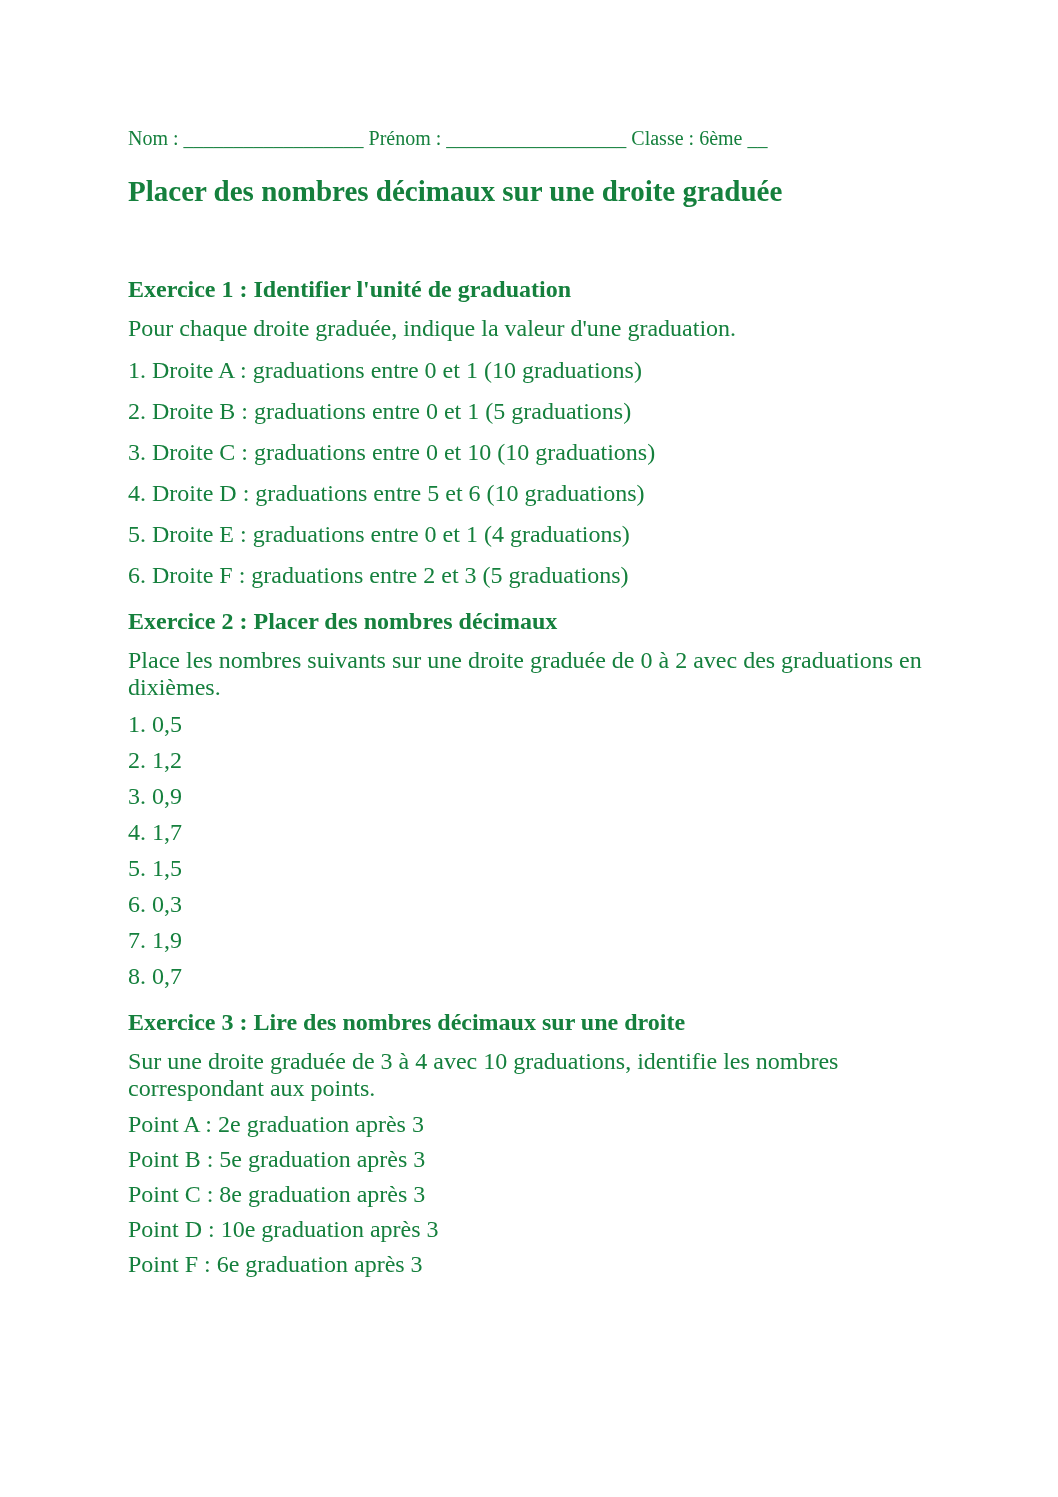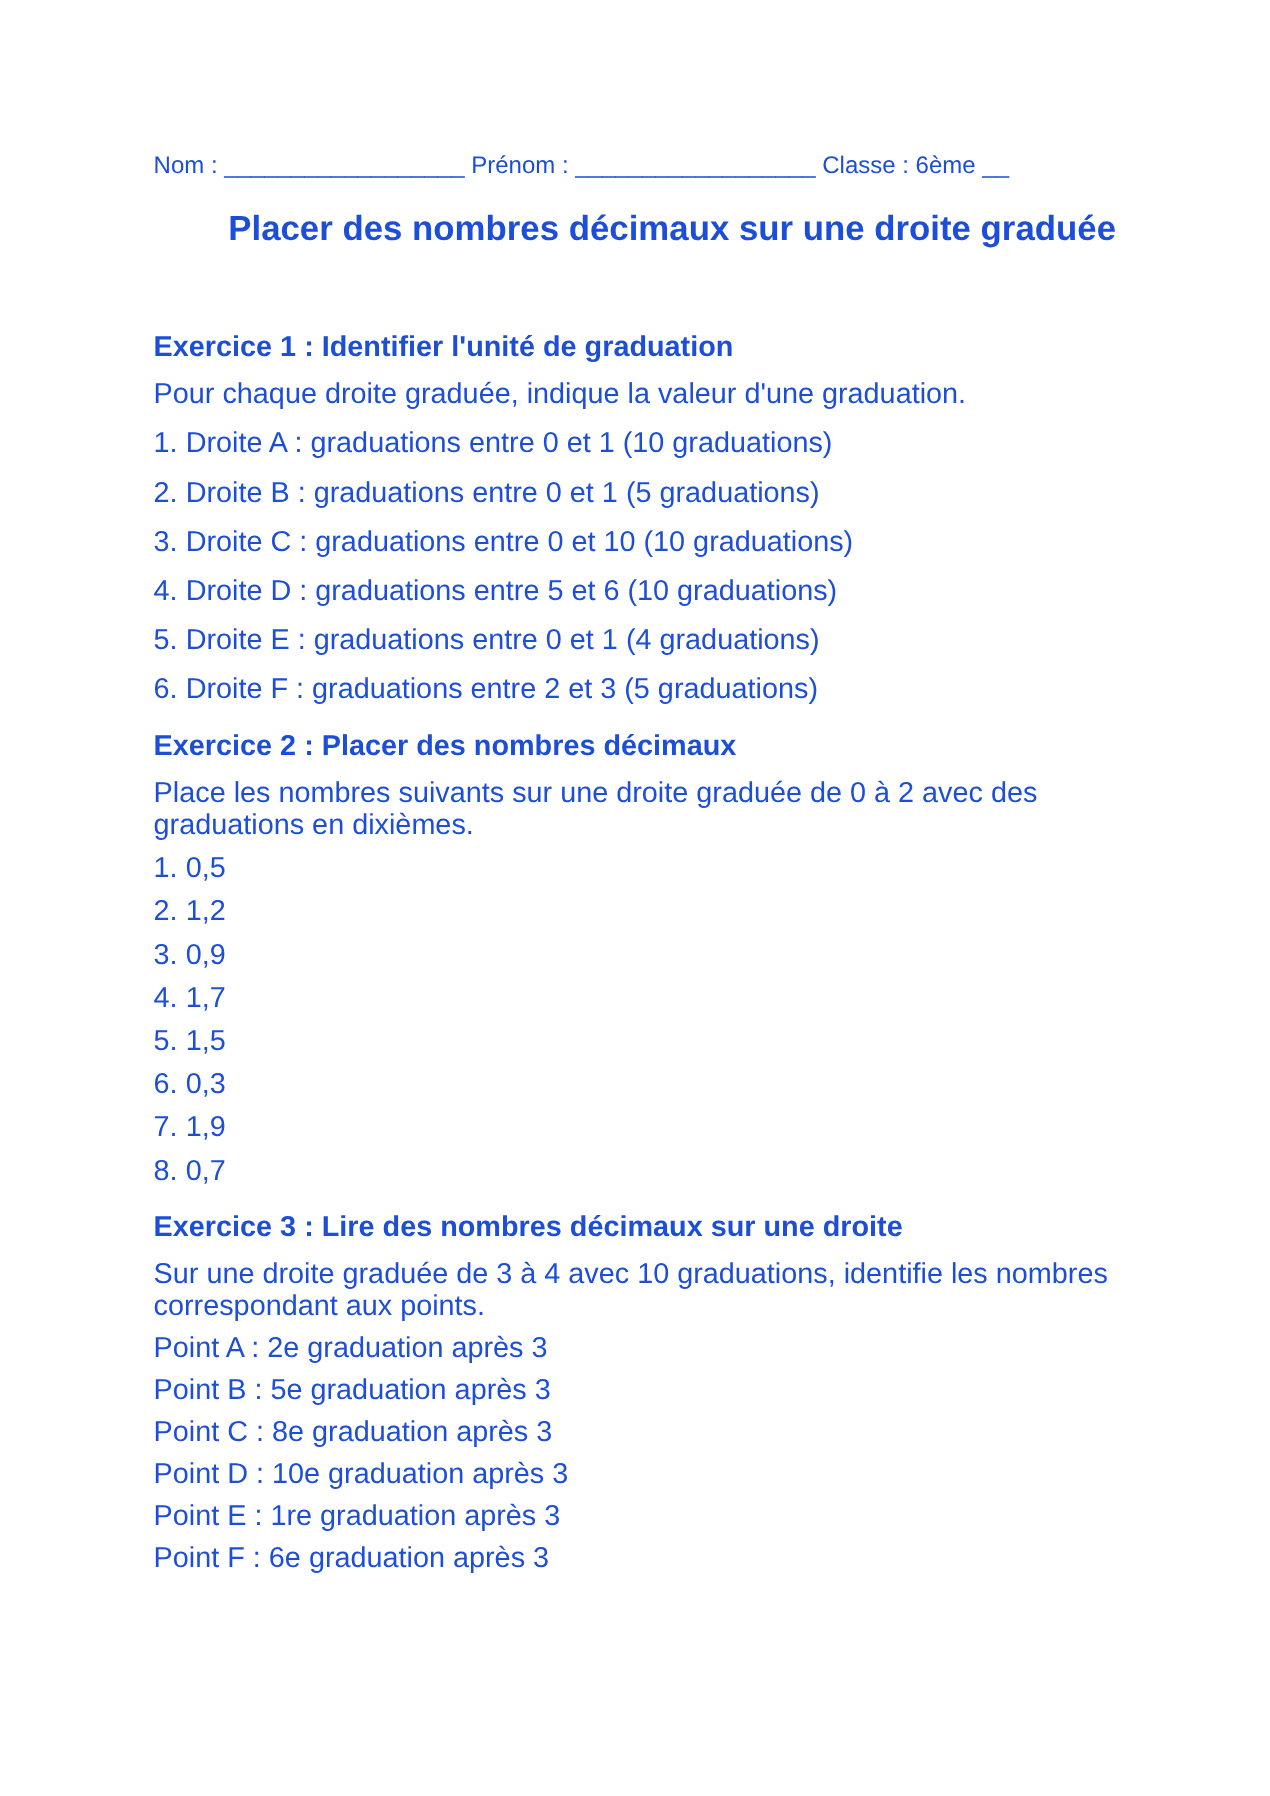--- a/index.html
+++ b/index.html
@@ -5,39 +5,39 @@
   html, body {
     margin: 0;
     padding: 0;
     background: #ffffff;
   }
   .page {
     position: relative;
     width: 1058px;
     height: 1497px;
     background: #ffffff;
-    color: #1d4ed8;
-    font-family: Liberation Sans, sans-serif;
+    color: #15803d;
+    font-family: Liberation Serif, serif;
     box-sizing: border-box;
     padding: 127px 128px 0 128px;
     overflow: hidden;
   }
   .header-line {
     font-size: 20px;
     line-height: 23px;
     white-space: nowrap;
   }
   .blank {
     letter-spacing: 0;
   }
   .doc-title {
     font-size: 29px;
     font-weight: bold;
     line-height: 34px;
-    text-align: right;
+    text-align: left;
     margin: 24px 0 0 0;
   }
   .section-heading {
     font-size: 24px;
     font-weight: bold;
     line-height: 27px;
     margin: 20px 0 0 0;
   }
   .section-heading.first {
     margin-top: 68px;
@@ -93,17 +93,16 @@
     <li><span>8.</span> <span>0,7</span></li>
   </ul>
 
   <h2 class="section-heading">Exercice 3 : Lire des nombres décimaux sur une droite</h2>
   <p class="intro">Sur une droite graduée de 3 à 4 avec 10 graduations, identifie les nombres correspondant aux points.</p>
   <ul class="item-list ex3">
     <li>Point A : 2e graduation après 3</li>
     <li>Point B : 5e graduation après 3</li>
     <li>Point C : 8e graduation après 3</li>
     <li>Point D : 10e graduation après 3</li>
-    <li>Point E : 1re graduation après 3</li>
     <li>Point F : 6e graduation après 3</li>
   </ul>
 
 </div>
 
 </body></html>

